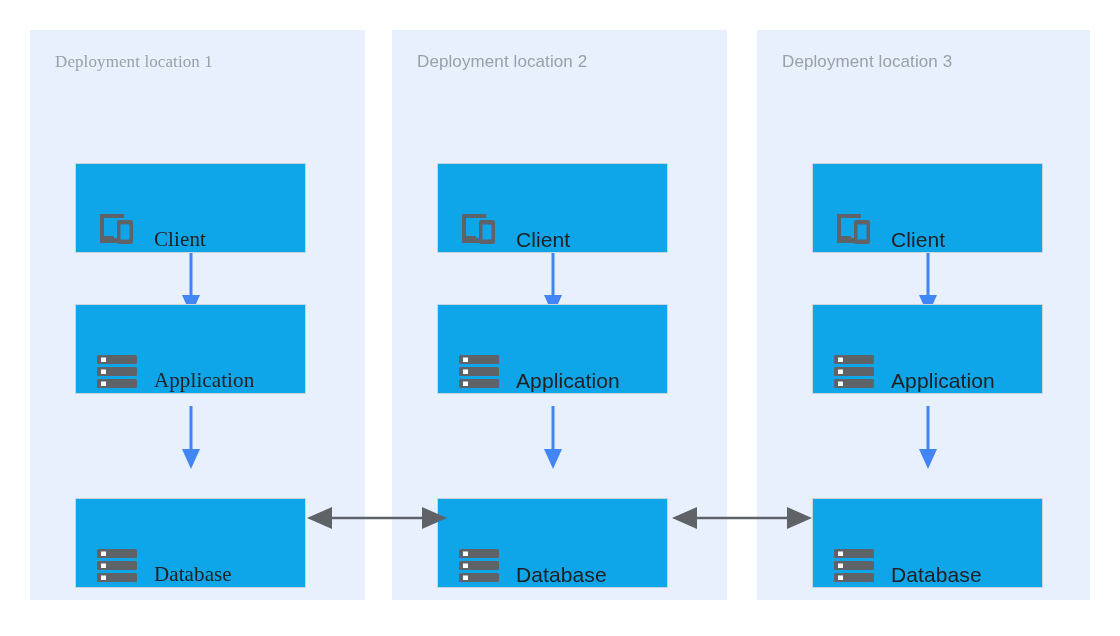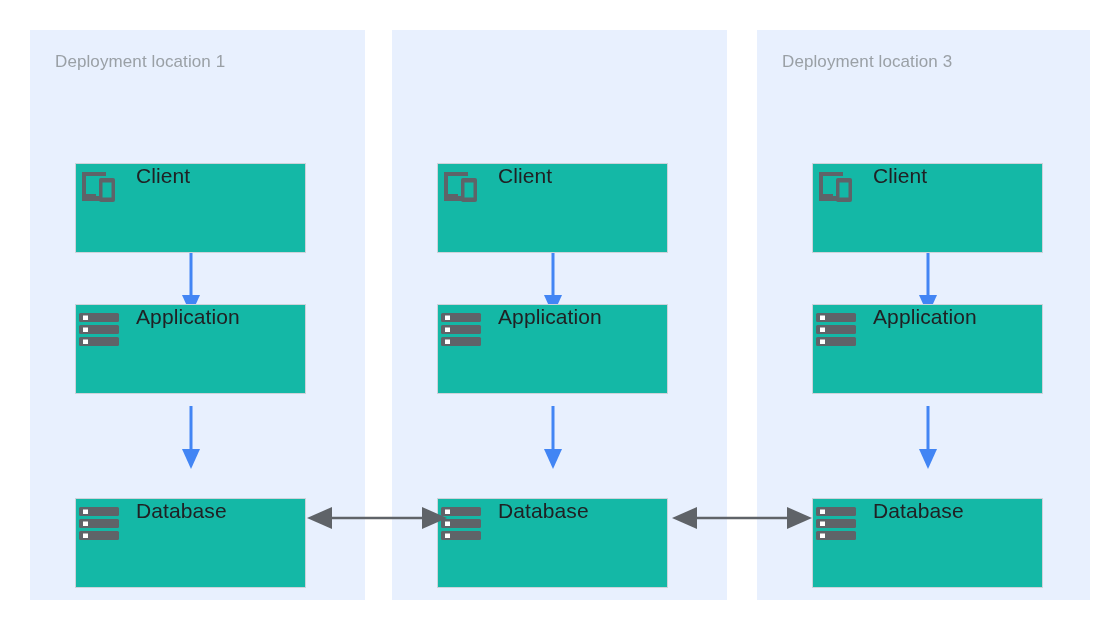--- a/index.html
+++ b/index.html
@@ -18,43 +18,44 @@
     width: 1120px;
     height: 636px;
     background: #ffffff;
   }
   .zone {
     position: absolute;
     top: 30px;
     height: 570px;
     background: #e8f0fe;
   }
-  .zone-1 { left: 30px;  width: 335px; }
+  .zone-1 { left: 30px;  width: 335px; font-family: Liberation Serif, serif; }
   .zone-2 { left: 392px; width: 335px; }
   .zone-3 { left: 757px; width: 333px; }
 
   .zone-label {
     position: absolute;
     top: 22px;
     left: 25px;
     font-size: 17px;
     color: #9aa0a6;
     letter-spacing: 0.1px;
     white-space: nowrap;
   }
 
   .node {
     position: absolute;
     width: 231px;
     height: 90px;
-    background: #14b8a6;
+    background: #0ea5e9;
     border: 1px solid #cdd3da;
     box-sizing: border-box;
     display: flex;
-    align-items: flex-start;
+    align-items: flex-end;
+    padding-left: 18px;
   }
   .node-client  { top: 133px; }
   .node-app     { top: 274px; }
   .node-db      { top: 440px; margin-top: 28px; }
 
   .zone-1 .node { left: 45px; }
   .zone-2 .node { left: 45px; }
   .zone-3 .node { left: 55px; }
 
   .node-icon {
@@ -155,20 +156,21 @@
           <rect x="7" y="10.5" width="5" height="4.5" fill="#ffffff"></rect>
           <rect x="7" y="22.5" width="5" height="4.5" fill="#ffffff"></rect>
           <rect x="7" y="34.5" width="5" height="4.5" fill="#ffffff"></rect>
         </svg>
       </span>
       <span class="node-label">Database</span>
     </div>
   </div>
 
   <div class="zone zone-2">
+    <div class="zone-label">Deployment location 2</div>
 
     <div class="node node-client">
       <span class="node-icon">
         <svg class="ic-client" width="46" height="46" viewBox="0 0 46 46" aria-hidden="true">
           <path fill="#5f6368" d="M6 8h24v4H10v18h10v4H6V8z"></path>
           <rect x="6" y="32" width="20" height="5" fill="#5f6368"></rect>
           <path fill="#5f6368" d="M25 14h12a2 2 0 0 1 2 2v20a2 2 0 0 1-2 2H25a2 2 0 0 1-2-2V16a2 2 0 0 1 2-2zm1.5 4.5v15h9v-15h-9z"></path>
         </svg>
       </span>
       <span class="node-label">Client</span>

